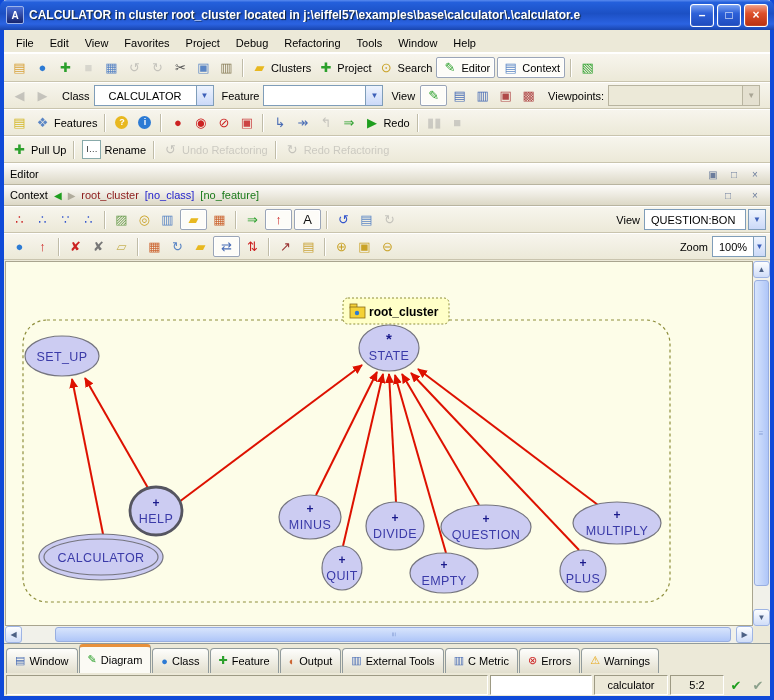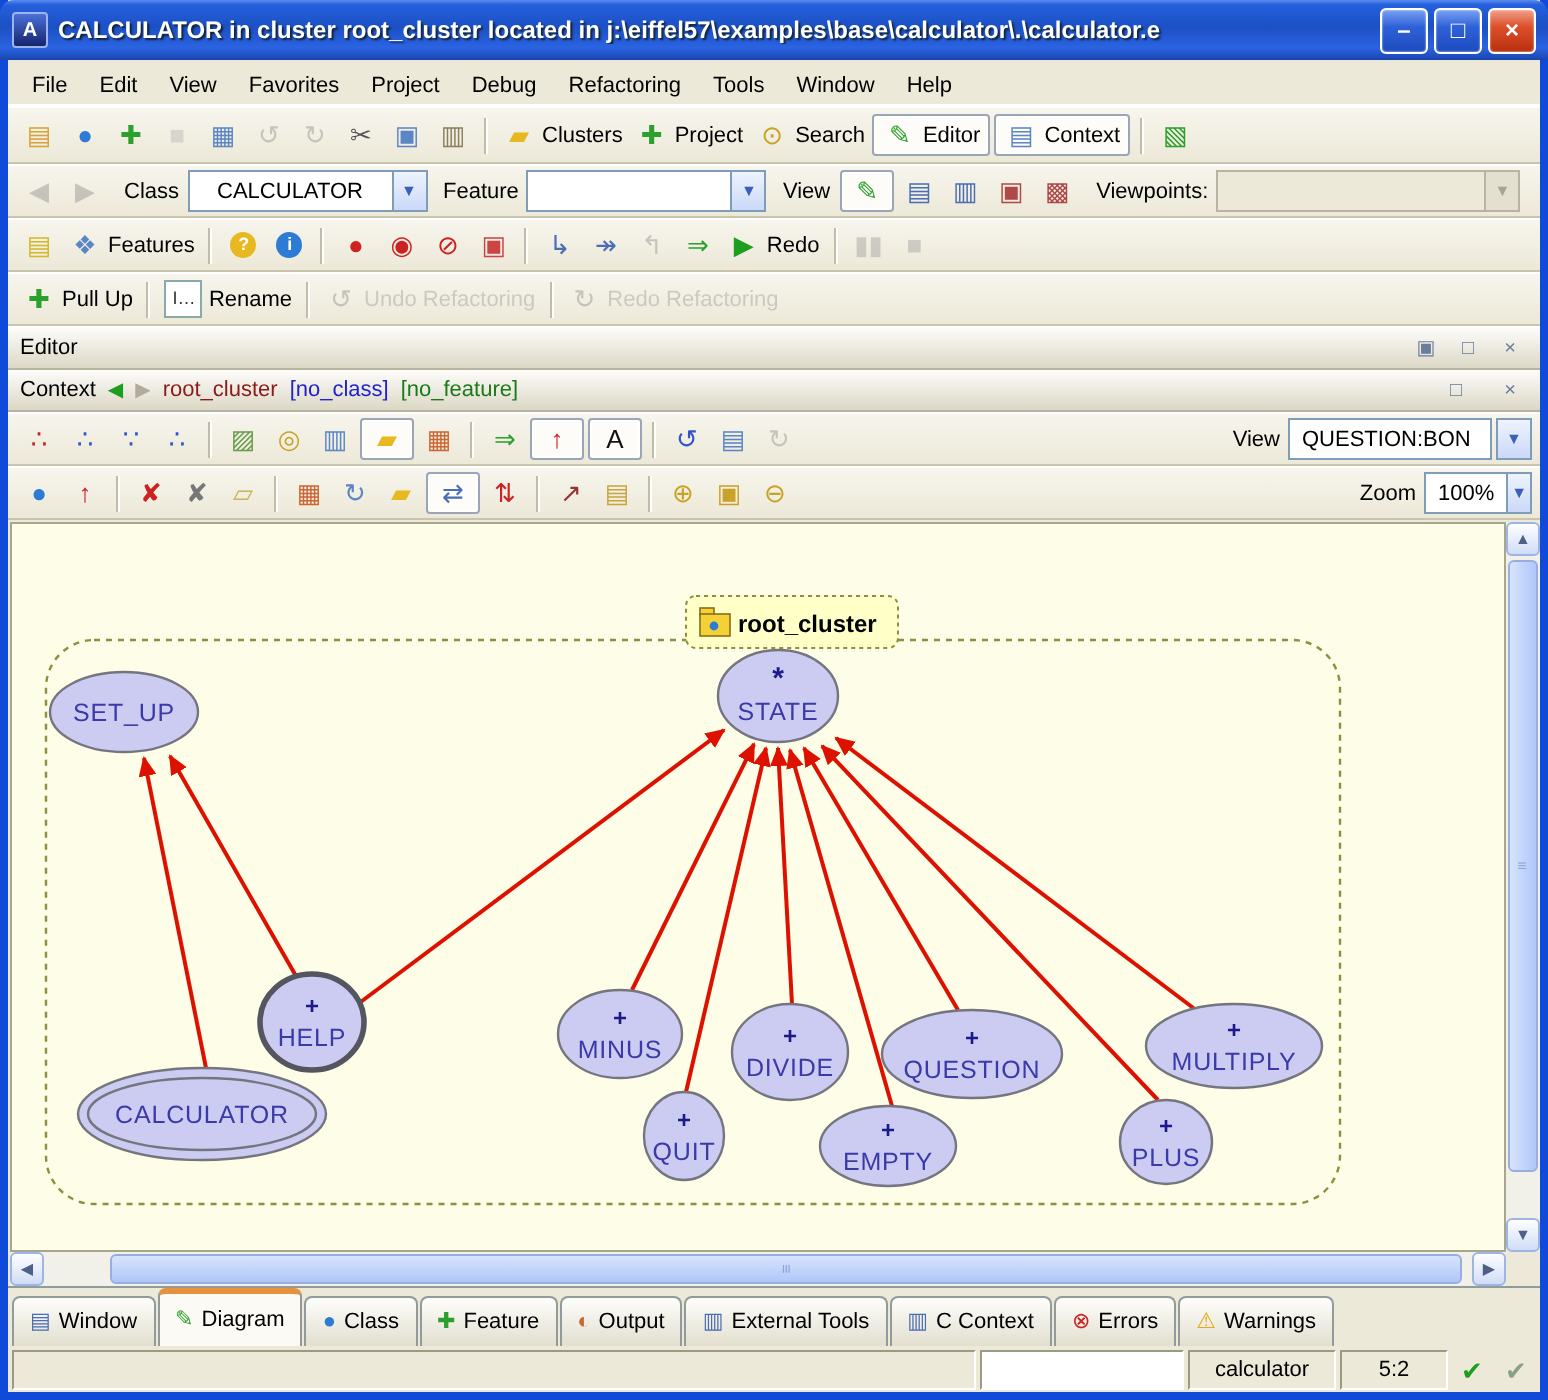--- a/index.html
+++ b/index.html
@@ -566,21 +566,21 @@
       <span class="tab">
         <span class="ticon" style="color: rgb(204, 102, 51);">◐</span>
         <span>Output</span>
       </span>
       <span class="tab">
         <span class="ticon" style="color: rgb(74, 109, 181);">▥</span>
         <span>External Tools</span>
       </span>
       <span class="tab">
         <span class="ticon" style="color: rgb(74, 109, 181);">▥</span>
-        <span>C Context</span>
+        <span>C Metric</span>
       </span>
       <span class="tab">
         <span class="ticon" style="color: rgb(204, 34, 34);">⊗</span>
         <span>Errors</span>
       </span>
       <span class="tab">
         <span class="ticon" style="color: rgb(230, 168, 23);">⚠</span>
         <span>Warnings</span>
       </span>
     </div>

